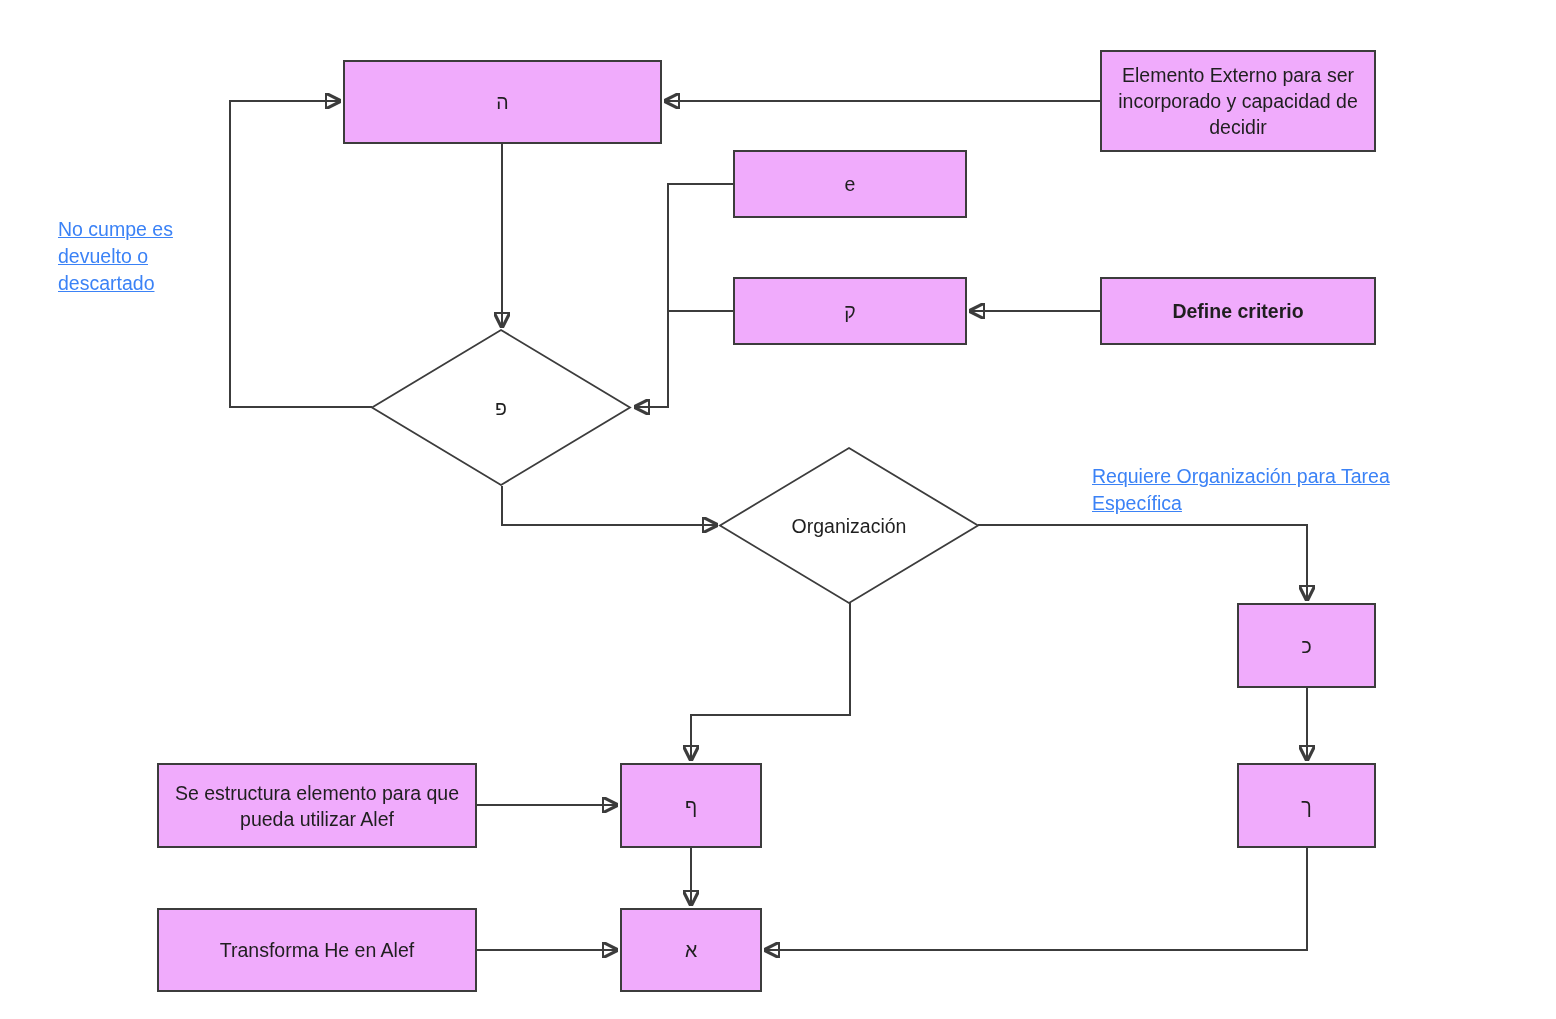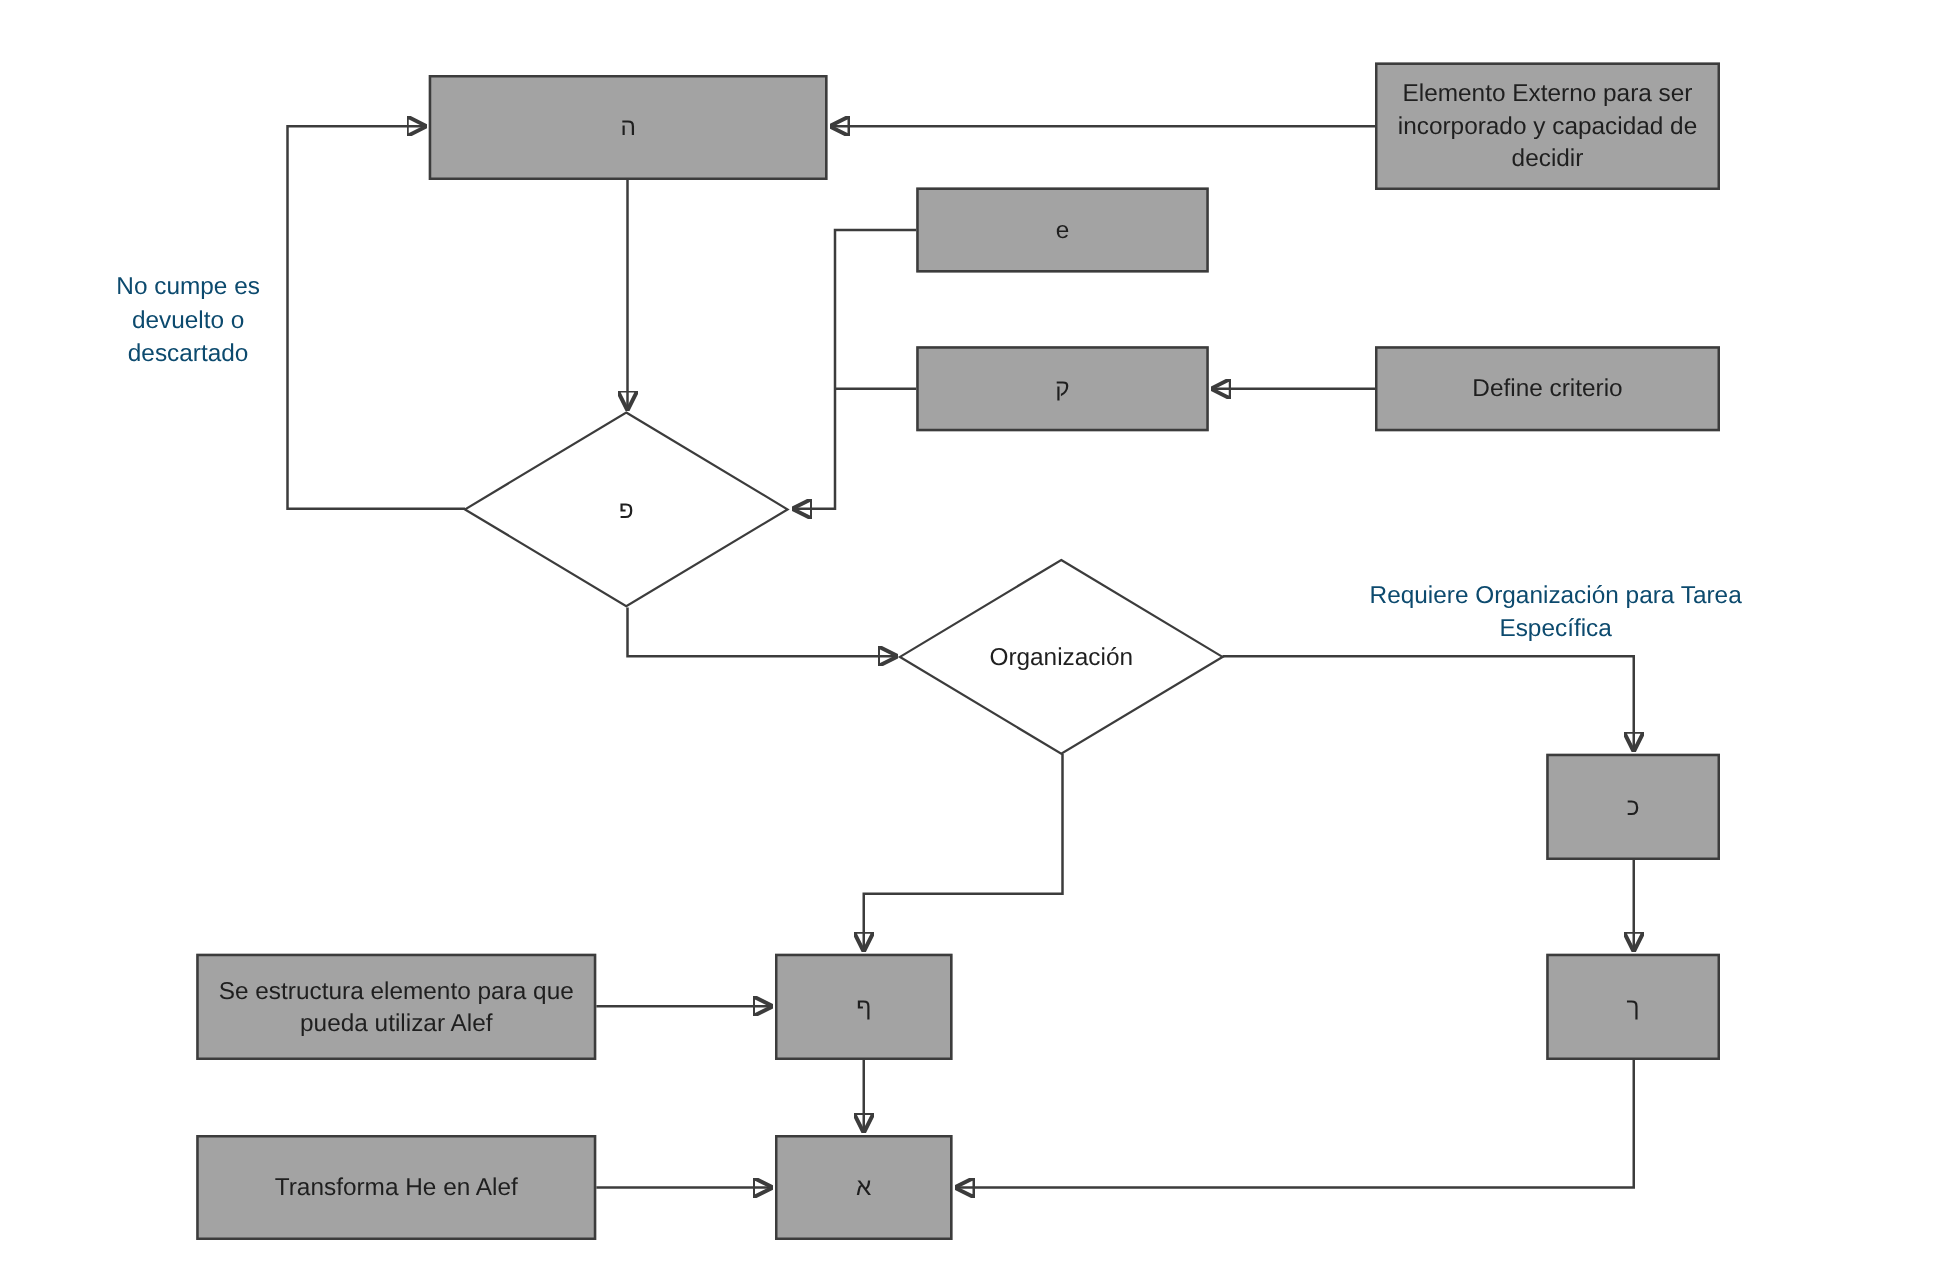--- a/index.html
+++ b/index.html
@@ -38,33 +38,34 @@
     display: flex;
     align-items: center;
     justify-content: center;
     text-align: center;
     font-size: 19.5px;
     line-height: 26px;
     box-sizing: border-box;
   }
   .box {
     border: 2px solid #3c3c3c;
-    background: #a3a3a3;
+    background: #f0abfc;
     padding: 4px 10px;
     text-align: center;
   }
   .diamond-label {
     background: transparent;
   }
   .edge-label {
     position: absolute;
-    text-align: center;
+    text-align: left;
     font-size: 19.5px;
     line-height: 27px;
-    color: #0c4a6e;
+    color: #3b82f6;
+    text-decoration: underline;
   }
 </style>
 </head>
 <body>
 
 <div class="canvas">
 
   <svg class="wires" viewBox="0 0 1556 1019">
     <defs>
       <marker id="arrow" viewBox="0 0 10 10" refX="8.5" refY="5" markerWidth="8" markerHeight="8" orient="auto-start-reverse">
@@ -100,21 +101,21 @@
   </div>
 
   <div class="node box" style="left:733px; top:150px; width:234px; height:68px;">
     <span>e</span>
   </div>
 
   <div class="node box" style="left:733px; top:277px; width:234px; height:68px;">
     <span>ק</span>
   </div>
 
-  <div class="node box" style="left:1100px; top:277px; width:276px; height:68px;">
+  <div class="node box" style="left:1100px; top:277px; width:276px; height:68px;font-weight:bold;">
     <span>Define criterio</span>
   </div>
 
   <div class="node box" style="left:1237px; top:603px; width:139px; height:85px;">
     <span>כ</span>
   </div>
 
   <div class="node box" style="left:1237px; top:763px; width:139px; height:85px;">
     <span>ך</span>
   </div>

